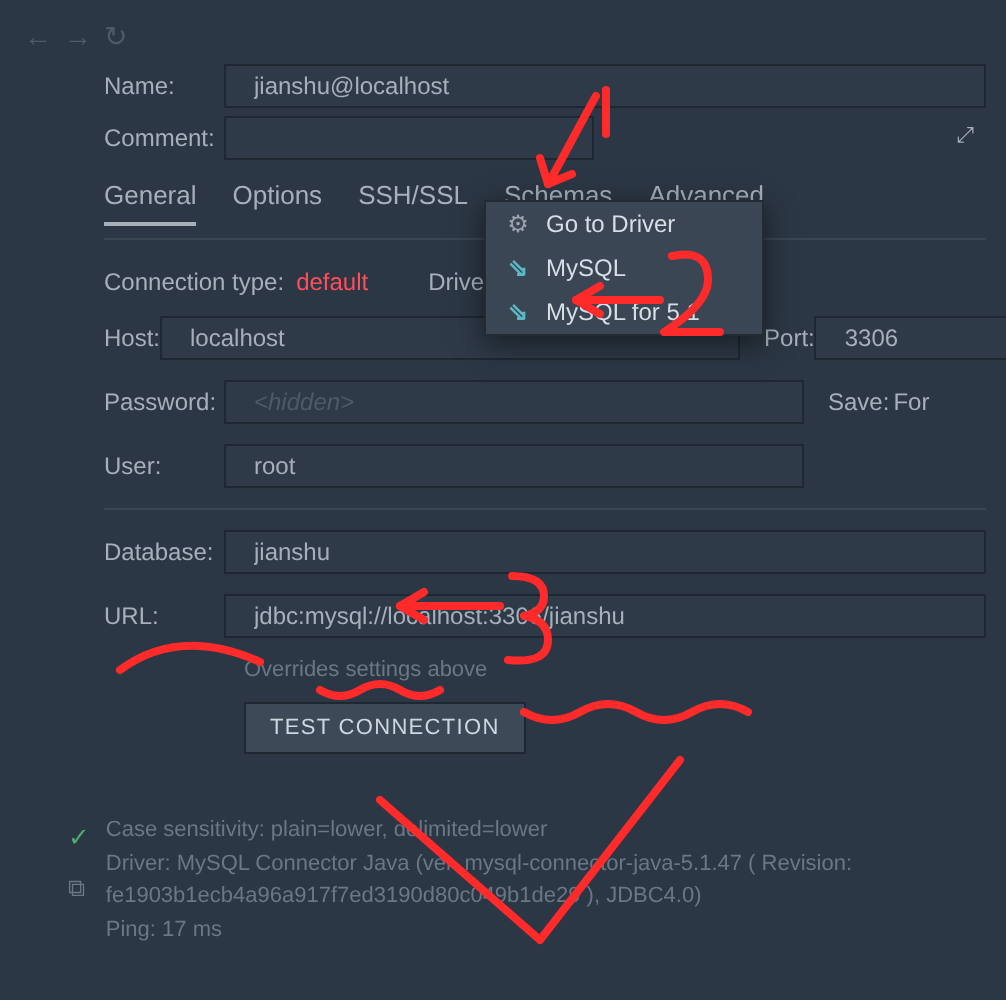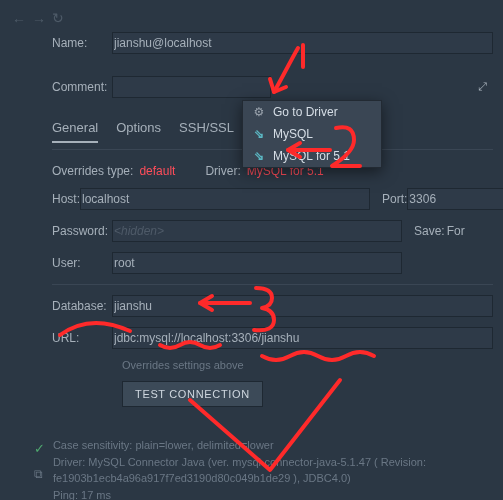--- a/index.html
+++ b/index.html
@@ -34,28 +34,28 @@
   .topbar {
     display: flex;
     align-items: center;
     gap: 6px;
     padding: 10px 10px 6px 12px;
     color: var(--text-muted);
     font-size: 14px;
   }
   .arrow { opacity:.55; user-select:none; }
   .form { padding: 0 10px 10px 52px; }
-  .row { display:flex; align-items:center; margin-bottom:22px; gap:10px; }
+  .row { display:flex; align-items:center; margin-bottom:4px; gap:10px; }
   .lbl { width:50px; color:var(--text); }
   .input {
     flex:1;
     background: var(--bg-input);
     border:1px solid var(--border);
     color: var(--text);
-    padding: 3px 1px;
+    padding: 3px 14px;
     height: 22px;
     font: inherit;
   }
   .comment-box { position:relative; flex:1; }
   .expand-icn { position:absolute; right:6px; top:4px; color:var(--text); font-size:11px; }
   hr.sep { border:none; border-top:1px solid var(--hr); margin:6px 0 10px 0; }
   .tabs { display:flex; gap:18px; margin:10px 0 0 0; font-size:13px; }
   .tab { color: var(--text); padding-bottom:6px; cursor:default; }
   .tab.active { border-bottom:2px solid var(--text); }
   .conn-line { display:flex; align-items:center; gap:6px; font-size:12px; color:var(--text); margin:14px 0 10px 0; }
@@ -126,21 +126,21 @@
   <div class="tabs">
     <span class="tab active">General</span>
     <span class="tab">Options</span>
     <span class="tab">SSH/SSL</span>
     <span class="tab">Schemas</span>
     <span class="tab">Advanced</span>
   </div>
   <hr class="sep">
 
   <div class="conn-line">
-    <span>Overrides type:</span>
+    <span>Connection type:</span>
     <span class="red">default</span>
     <span style="width:18px"></span>
     <span>Driver:</span>
     <span class="red">MySQL for 5.1</span>
   </div>
 
   <div class="grid2">
     <span class="glabel">Host:</span>
     <input class="input" style="flex: 0 0 290px;" value="localhost">
     <span class="after">Port:</span>

